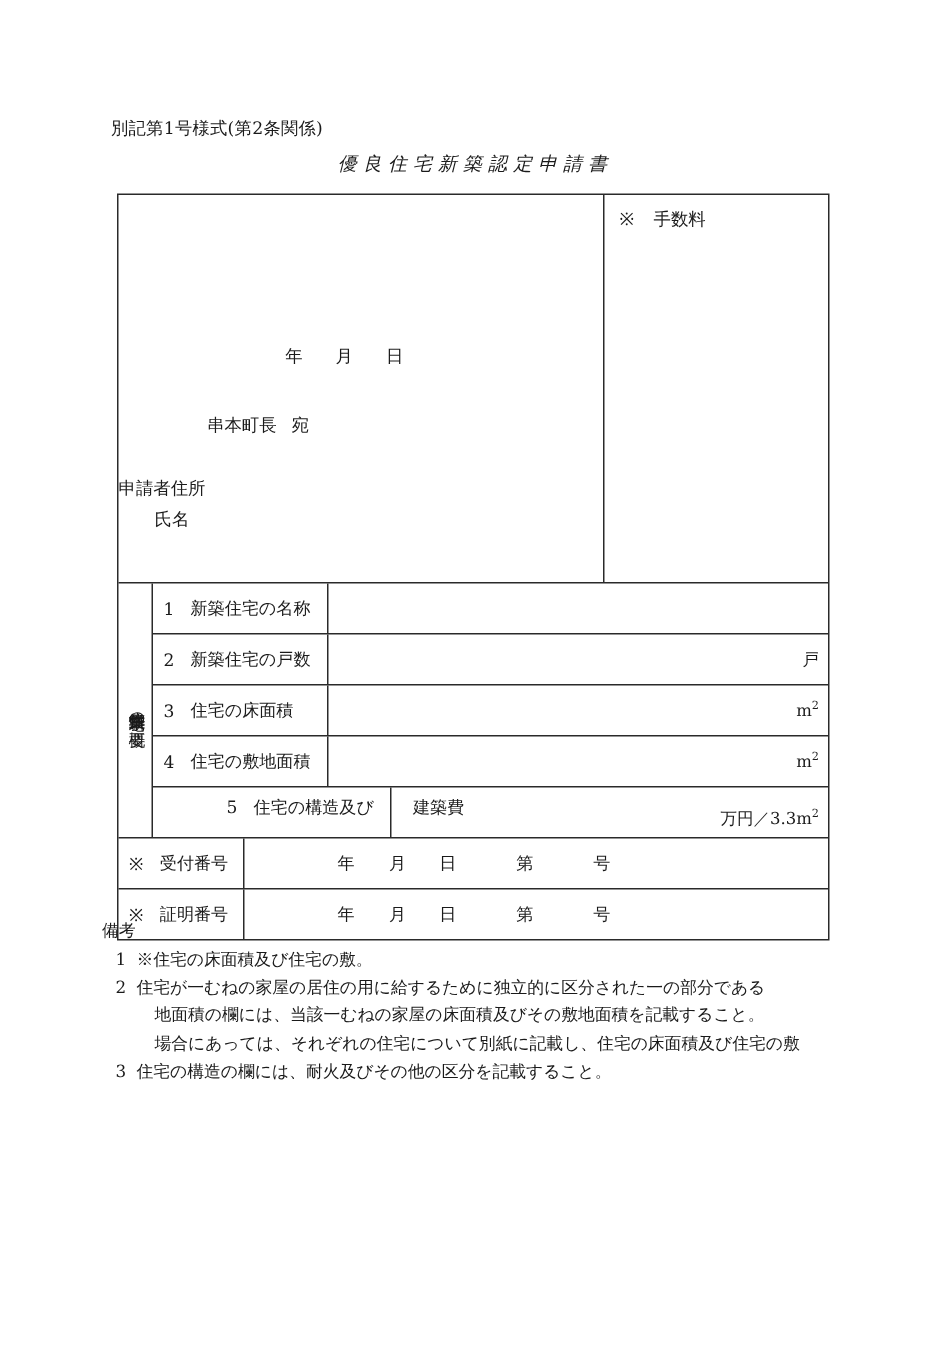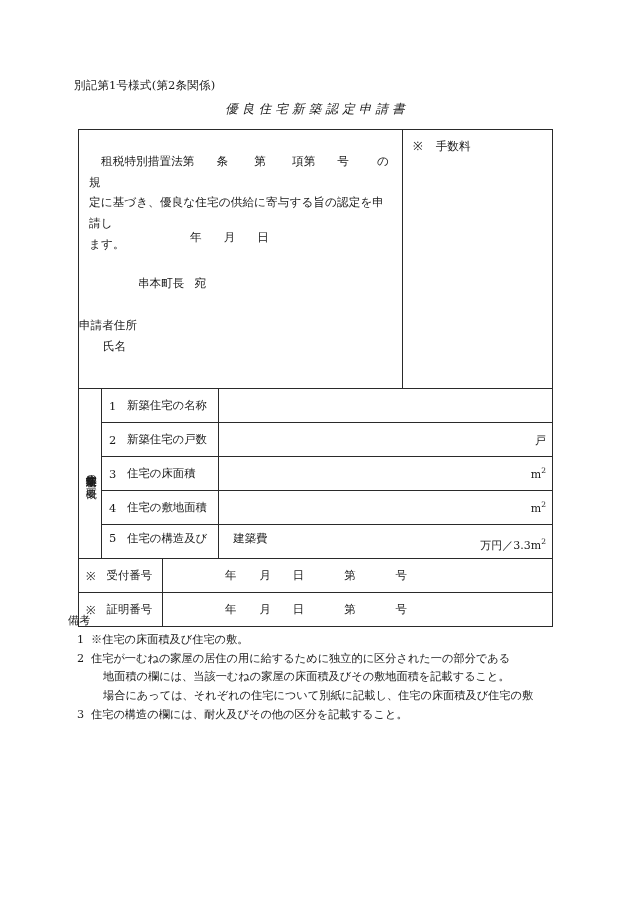--- a/index.html
+++ b/index.html
@@ -159,20 +159,21 @@
     display: flex;
     align-items: center;
     padding-left: 7px;
     white-space: nowrap;
   }
   .olabel .num { display: inline-block; width: 18px; }
   .olabel.two-line {
     display: block;
     padding-top: 5px;
     line-height: 1.45;
+    margin-left: 42px;
   }
   .olabel.two-line .l2 { padding-left: 26px; }
   .ovalue {
     flex: 1;
     position: relative;
     font-size: 11.4px;
   }
   .unit {
     position: absolute;
     right: 6px;
@@ -254,25 +255,20 @@
 
 <div class="page">
 
   <div class="form-code">別記第1号様式(第2条関係)</div>
   <div class="doc-title">優良住宅新築認定申請書</div>
 
   <div class="frame">
 
     <div class="decl-row">
       <div class="decl-main">
-        <div class="decl-text">
-          <span class="indent"></span><span>租税特別措置法第</span><span class="gap-s"></span><span>条</span><span class="gap-m"></span><span>第</span><span class="gap-m"></span><span>項第</span><span class="gap-s"></span><span>号</span><span class="gap-l"></span><span>の規</span><br>
-          <span>定に基づき、優良な住宅の供給に寄与する旨の認定を申請し</span><br>
-          <span>ます。</span>
-        </div>
 
         <div class="date-line">
           <span>年</span><span class="g"></span><span>月</span><span class="g"></span><span>日</span>
         </div>
 
         <div class="addressee">
           <span>串本町長</span><span class="g"></span><span>宛</span>
         </div>
 
         <div class="applicant">

